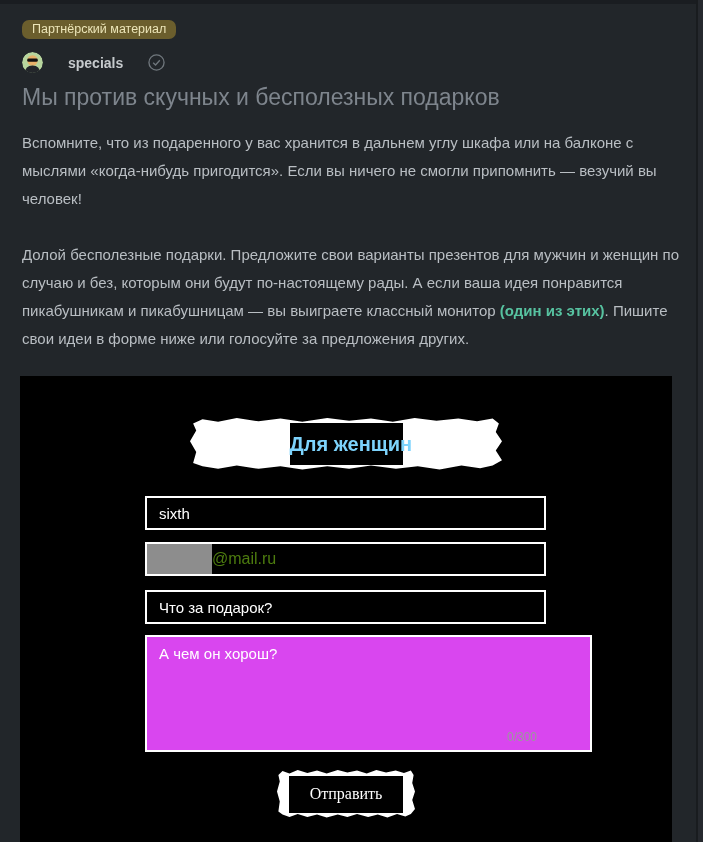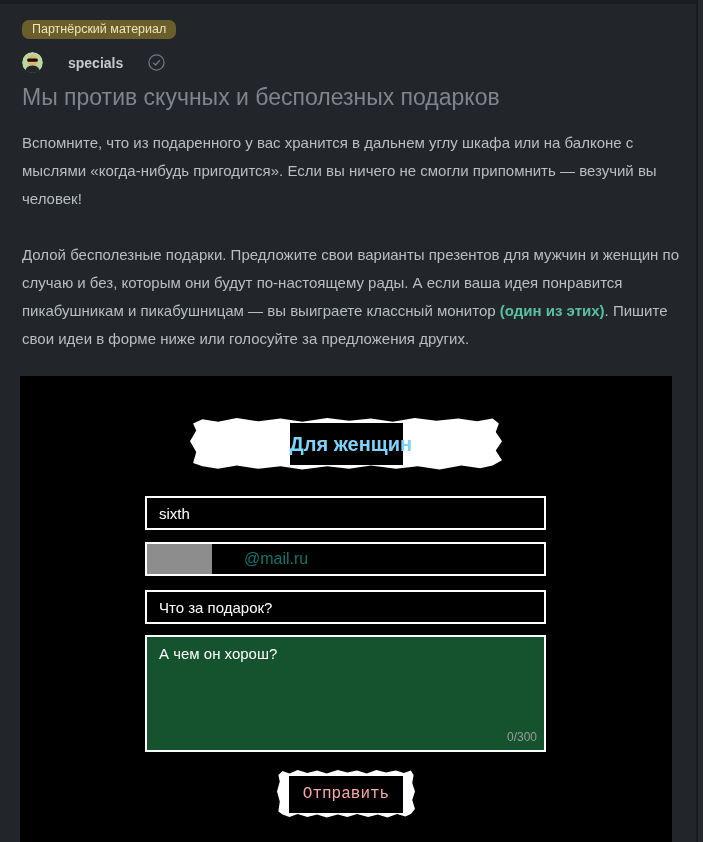--- a/index.html
+++ b/index.html
@@ -63,43 +63,43 @@
 
   .field {
     position: absolute; left: 125px; width: 401px; height: 34px;
     background: #000; border: 2px solid #fff; color: #fff;
     font-family: "Liberation Sans", sans-serif;
     font-size: 15px; padding: 0 12px; outline: none;
   }
   .field-name  { top: 120px; }
   .field-email { top: 166px; display: flex; align-items: center; padding: 0; cursor: text; }
   .email-redacted { width: 65px; height: 30px; background: #8d8d8d; flex: 0 0 auto; }
-  .email-domain { color: #0f766e; font-size: 16px; margin-left: 32px; }
+  .email-domain { color: #4d7c0f; font-size: 16px; }
   .field-gift  { top: 214px; }
   .textarea-wrap { position: absolute; left: 125px; top: 259px; width: 401px; height: 117px; }
   .field-desc {
-    width: 401px; height: 117px; resize: none;
-    background: #14532d; border: 2px solid #fff; color: #fff;
+    width: 447px; height: 117px; resize: none;
+    background: #d946ef; border: 2px solid #fff; color: #fff;
     font-family: "Liberation Sans", sans-serif;
     font-size: 15px; padding: 8px 12px; outline: none;
   }
   .char-counter {
     position: absolute; right: 9px; bottom: 8px;
     color: #9a9a9a; font-size: 12px;
   }
 
   .submit-wrap {
     position: absolute; left: 257px; top: 393px;
     width: 138px; height: 50px;
     display: flex; align-items: center; justify-content: center;
     cursor: pointer;
   }
   .submit-btn {
     width: 114px; height: 37px; background: #000; border: none;
-    color: #fca5a5; font-size: 16px; font-family: Liberation Mono, monospace;
+    color: #ffffff; font-size: 16px; font-family: Liberation Serif, serif;
     cursor: pointer;
   }
 </style>
 </head>
 <body>
 
 <div class="top-strip"></div>
 <div class="scroll-strip"></div>
 
 <div class="content">

